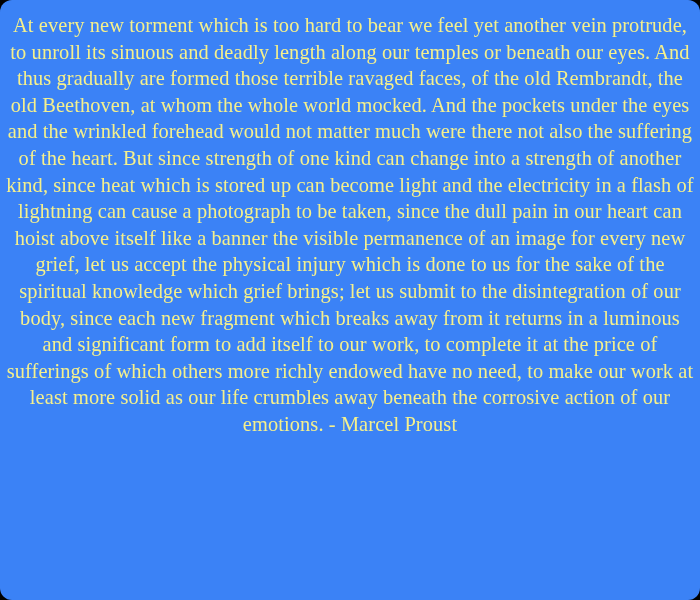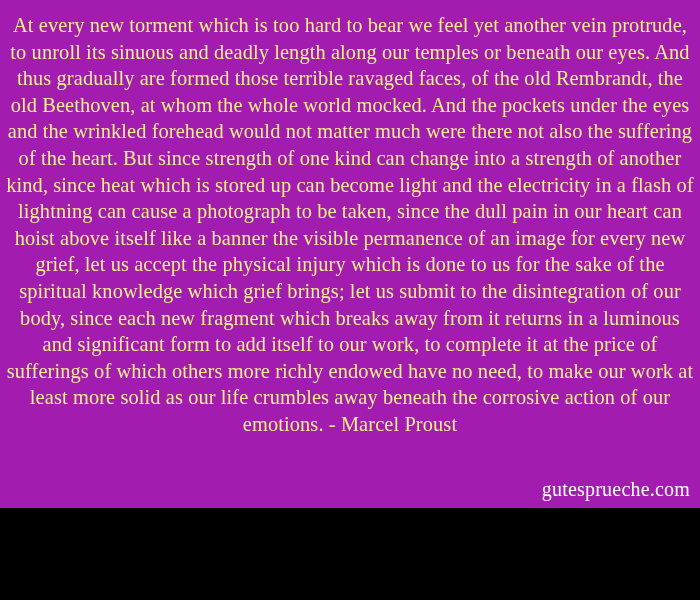--- a/index.html
+++ b/index.html
@@ -9,23 +9,24 @@
   body {
     width: 700px;
     height: 600px;
     background: #000000;
     font-family: "Liberation Serif", serif;
     overflow: hidden;
   }
   .quote-card {
     position: relative;
     width: 700px;
-    height: 508px;
+    height: 600px;
     box-sizing: border-box;
-    background: #a21caf;
+    background: #3b82f6;
+    border-radius: 12px;
   }
   .quote-text {
     position: absolute;
     left: 0;
     top: 12px;
     width: 700px;
     padding: 0 6px;
     box-sizing: border-box;
     color: #f5f08c;
     font-family: "Liberation Serif", serif;
@@ -44,14 +45,13 @@
     line-height: 22px;
     text-align: right;
     letter-spacing: 0.2px;
   }
 </style>
 </head>
 <body>
 
 <div class="quote-card">
   <div class="quote-text">At every new torment which is too hard to bear we feel yet another vein protrude, to unroll its sinuous and deadly length along our temples or beneath our eyes. And thus gradually are formed those terrible ravaged faces, of the old Rembrandt, the old Beethoven, at whom the whole world mocked. And the pockets under the eyes and the wrinkled forehead would not matter much were there not also the suffering of the heart. But since strength of one kind can change into a strength of another kind, since heat which is stored up can become light and the electricity in a flash of lightning can cause a photograph to be taken, since the dull pain in our heart can hoist above itself like a banner the visible permanence of an image for every new grief, let us accept the physical injury which is done to us for the sake of the spiritual knowledge which grief brings; let us submit to the disintegration of our body, since each new fragment which breaks away from it returns in a luminous and significant form to add itself to our work, to complete it at the price of sufferings of which others more richly endowed have no need, to make our work at least more solid as our life crumbles away beneath the corrosive action of our emotions. - Marcel Proust</div>
-  <div class="watermark">gutesprueche.com</div>
 </div>
 
 </body></html>

